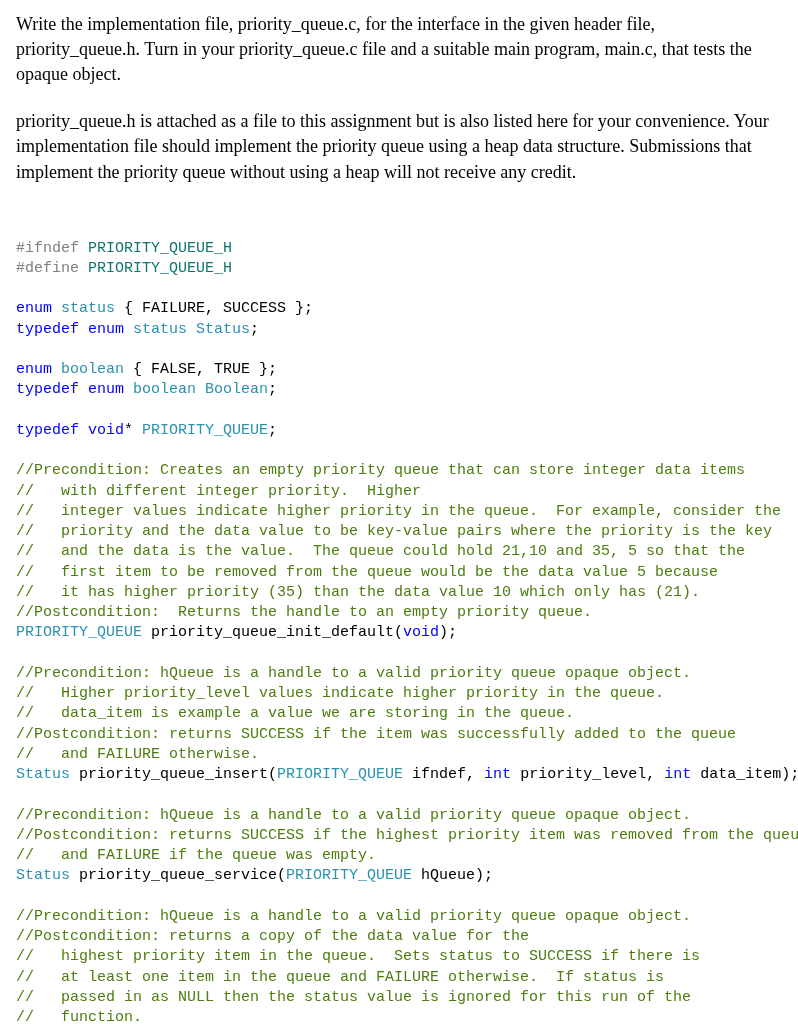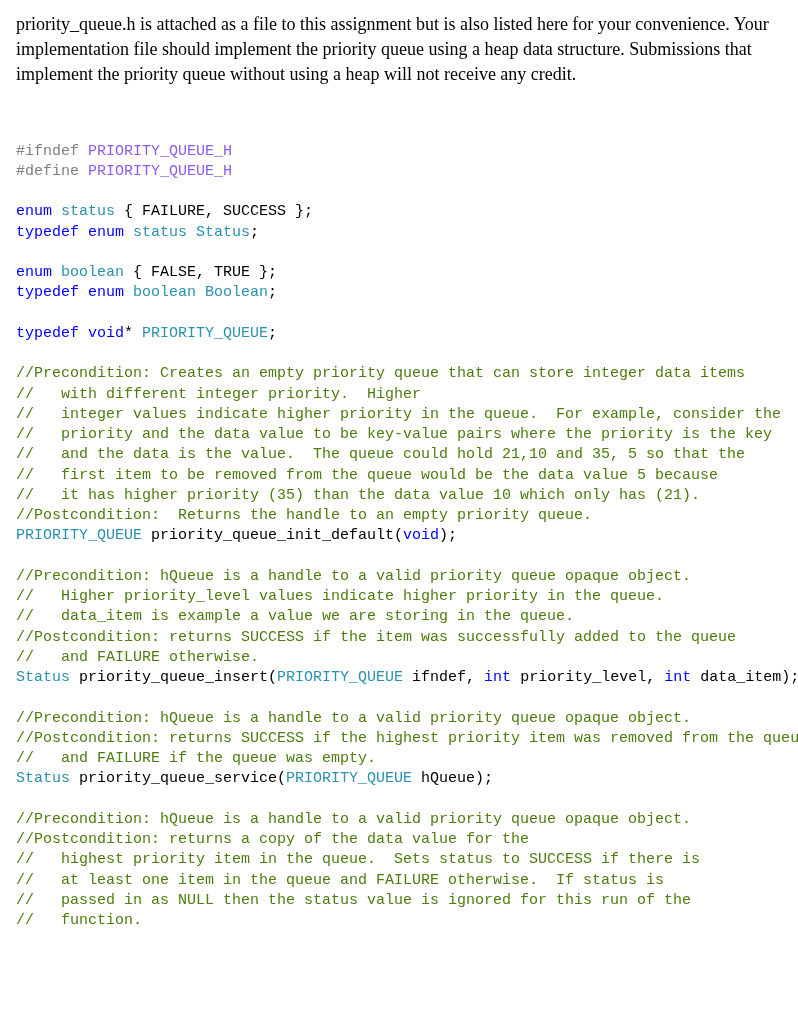--- a/index.html
+++ b/index.html
@@ -23,26 +23,27 @@
     font-family: Consolas, "Courier New", monospace;
     font-size: 15px;
     line-height: 1.35;
     white-space: pre;
     margin: 0;
   }
   .kw   { color: #0000ff; }    
   .prep { color: #808080; text-align: center; }    
   .type { color: #2b91af; margin-top: 18px; }    
   .cmt  { color: #4d7c0f; }    
-  .macr { color: #8b5cf6; }    
+  .macr { color: #0f766e; }    
 </style>
 </head>
 <body>
 
 <div class="prose">
+  <p>Write the implementation file, priority_queue.c, for the interface in the given header file, priority_queue.h.  Turn in your priority_queue.c file and a suitable main program, main.c, that tests the opaque object.</p>
   <p>priority_queue.h is attached as a file to this assignment but is also listed here for your convenience.  Your implementation file should implement the priority queue using a heap data structure.  Submissions that implement the priority queue without using a heap will not receive any credit.</p>
 </div>
 
 <pre class="code"><span class="prep">#ifndef</span> <span class="macr">PRIORITY_QUEUE_H</span>
 <span class="prep">#define</span> <span class="macr">PRIORITY_QUEUE_H</span>
 
 <span class="kw">enum</span> <span class="type">status</span><span> { FAILURE, SUCCESS };</span>
 <span class="kw">typedef</span> <span class="kw">enum</span> <span class="type">status</span> <span class="type">Status</span><span>;</span>
 
 <span class="kw">enum</span> <span class="type">boolean</span><span> { FALSE, TRUE };</span>

